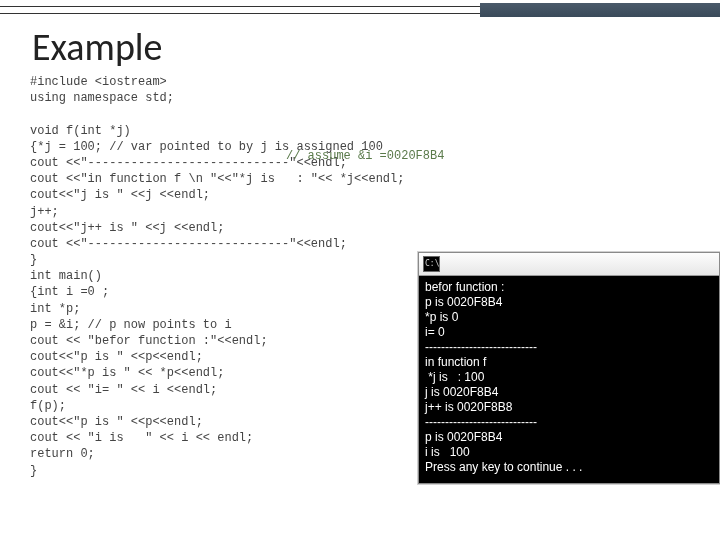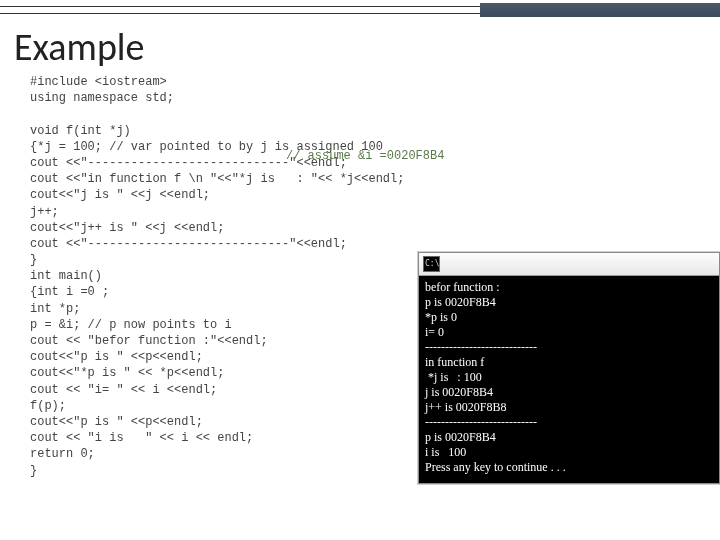--- a/index.html
+++ b/index.html
@@ -25,21 +25,21 @@
     content: "";
     position: absolute;
     right: 0;
     top: -4px;
     width: 240px;
     height: 14px;
     background: linear-gradient(#4a5a6a,#3a4a5a);
   }
   .title {
     font-size: 38px;
-    margin: 10px 0 4px 14px;
+    margin: 10px 0 4px 32px;
     font-family: Calibri, Arial, sans-serif;
     color: #222;
   }
   .code {
     font-family: "Courier New", monospace;
     font-size: 12px;
     line-height: 1.35;
     white-space: pre;
     color: #444;
     margin-left: 30px;
@@ -81,21 +81,21 @@
     color: #ccc;
     font-size: 8px;
     font-family: monospace;
     margin-right: 4px;
     line-height: 14px;
     text-align: left;
     padding-left: 1px;
     border: 1px solid #666;
   }
   .console-body {
-    font-family: Liberation Serif, serif;
+    font-family: Liberation Sans, sans-serif;
     font-size: 12px;
     line-height: 1.25;
     color: #fff;
     padding: 4px 6px 8px 6px;
     white-space: pre;
   }
 </style>
 </head>
 <body>
 

